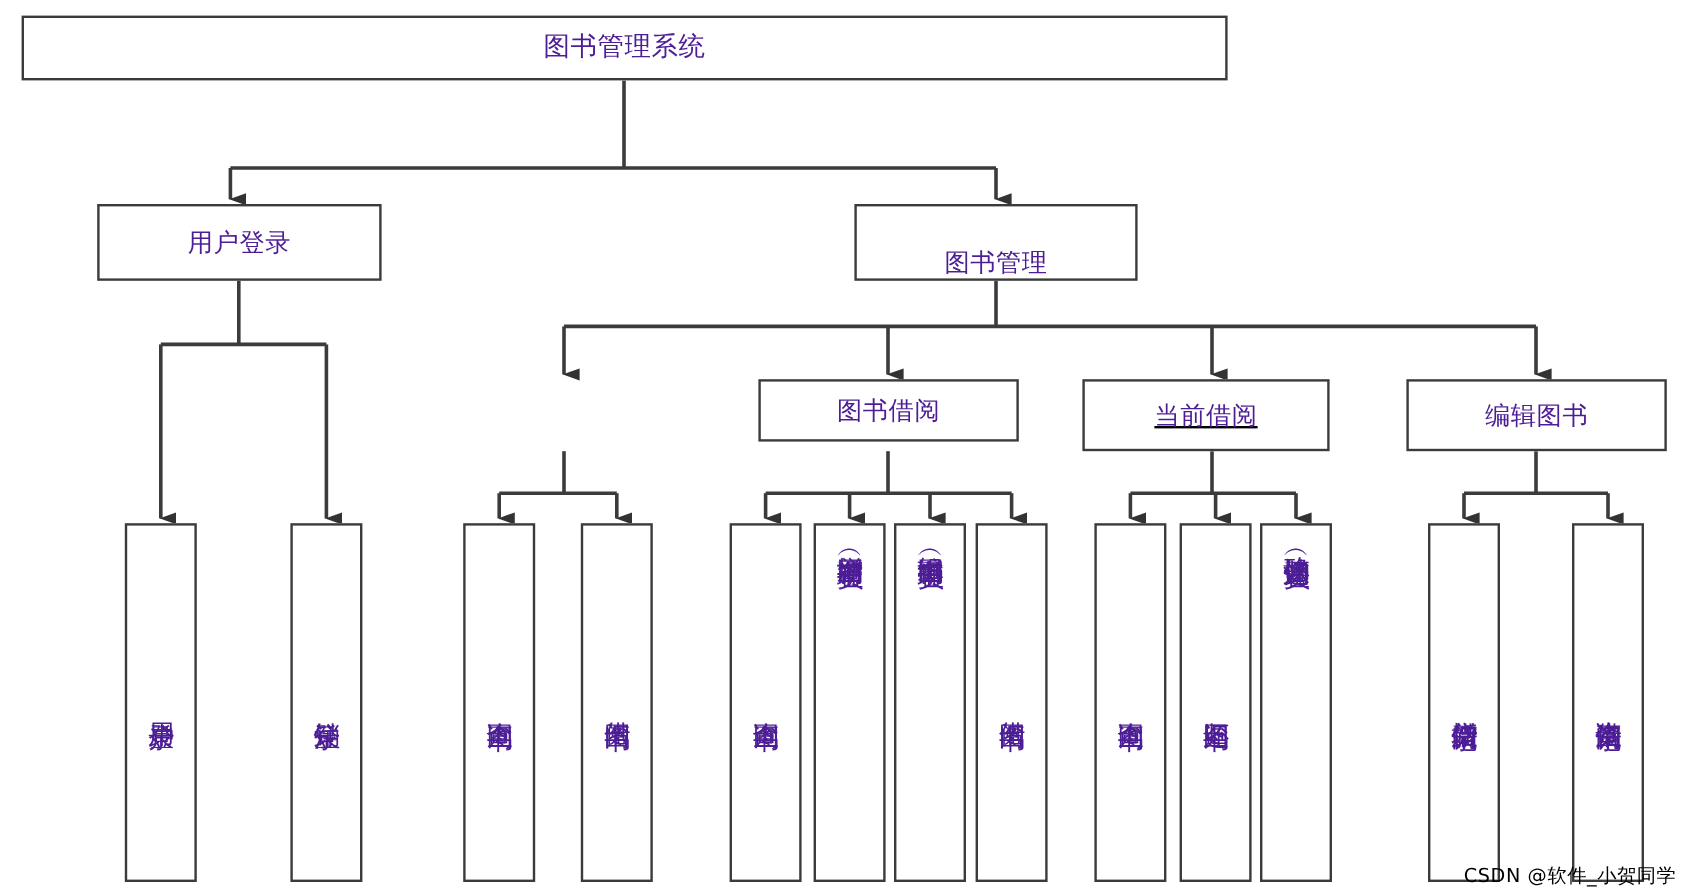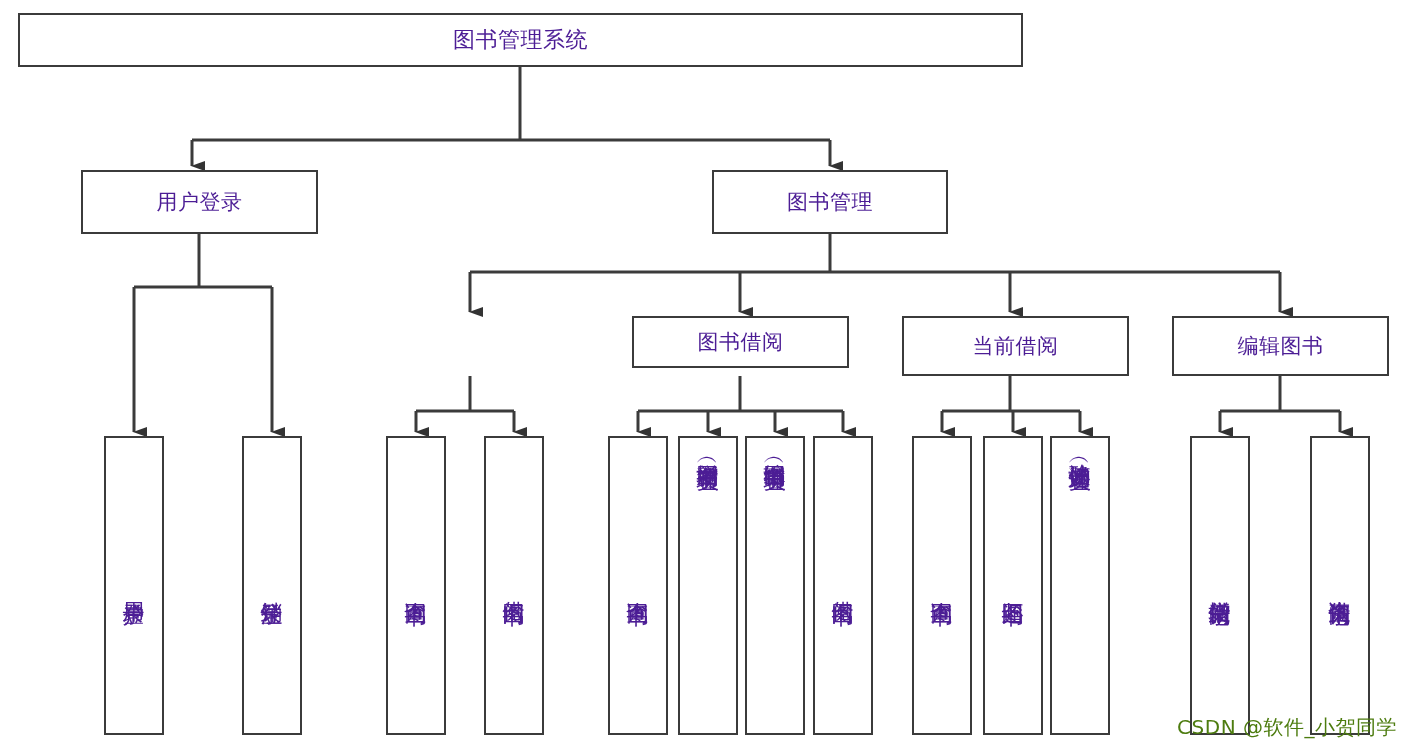--- a/index.html
+++ b/index.html
@@ -57,22 +57,22 @@
     white-space: nowrap;
   }
   .node-box.leaf.centered {
     align-items: center;
     padding-top: 0;
   }
   #watermark {
     position: absolute;
     right: 8px;
     bottom: 6px;
-    font-size: 20px;
-    color: #4d7c0f;
+    font-size: 16px;
+    color: #000000;
     letter-spacing: 0.5px;
     z-index: 6;
     white-space: nowrap;
     pointer-events: none;
     margin-left: 43px;
   }
 </style>
 </head>
 <body>
 
@@ -128,28 +128,28 @@
     </g>
   </svg>
 
   <div class="node-box root" style="left:18px;top:13px;width:1005px;height:54px;">
     <span class="node-label">图书管理系统</span>
   </div>
 
   <div class="node-box" style="left:81px;top:170px;width:237px;height:64px;">
     <span class="node-label">用户登录</span>
   </div>
-  <div class="node-box" style="left:712px;top:170px;width:236px;height:64px;">
+  <div class="node-box" style="left:712px;top:170px;width:236px;height:64px;align-items:flex-end;">
     <span class="node-label">图书管理</span>
   </div>
 
   <div class="node-box" style="left:632px;top:316px;width:217px;height:52px;justify-content:center;">
     <span class="node-label">图书借阅</span>
   </div>
-  <div class="node-box" style="left:902px;top:316px;width:227px;height:60px;">
+  <div class="node-box" style="left:902px;top:316px;width:206px;height:60px;text-decoration:underline;">
     <span class="node-label">当前借阅</span>
   </div>
   <div class="node-box" style="left:1172px;top:316px;width:217px;height:60px;">
     <span class="node-label">编辑图书</span>
   </div>
 
   <div id="leaf-layer">
       <div class="node-box leaf centered" style="left: 104px; top: 436px; width: 60px; height: 299px;">
         <span class="node-label">用户登录</span>
       </div>

